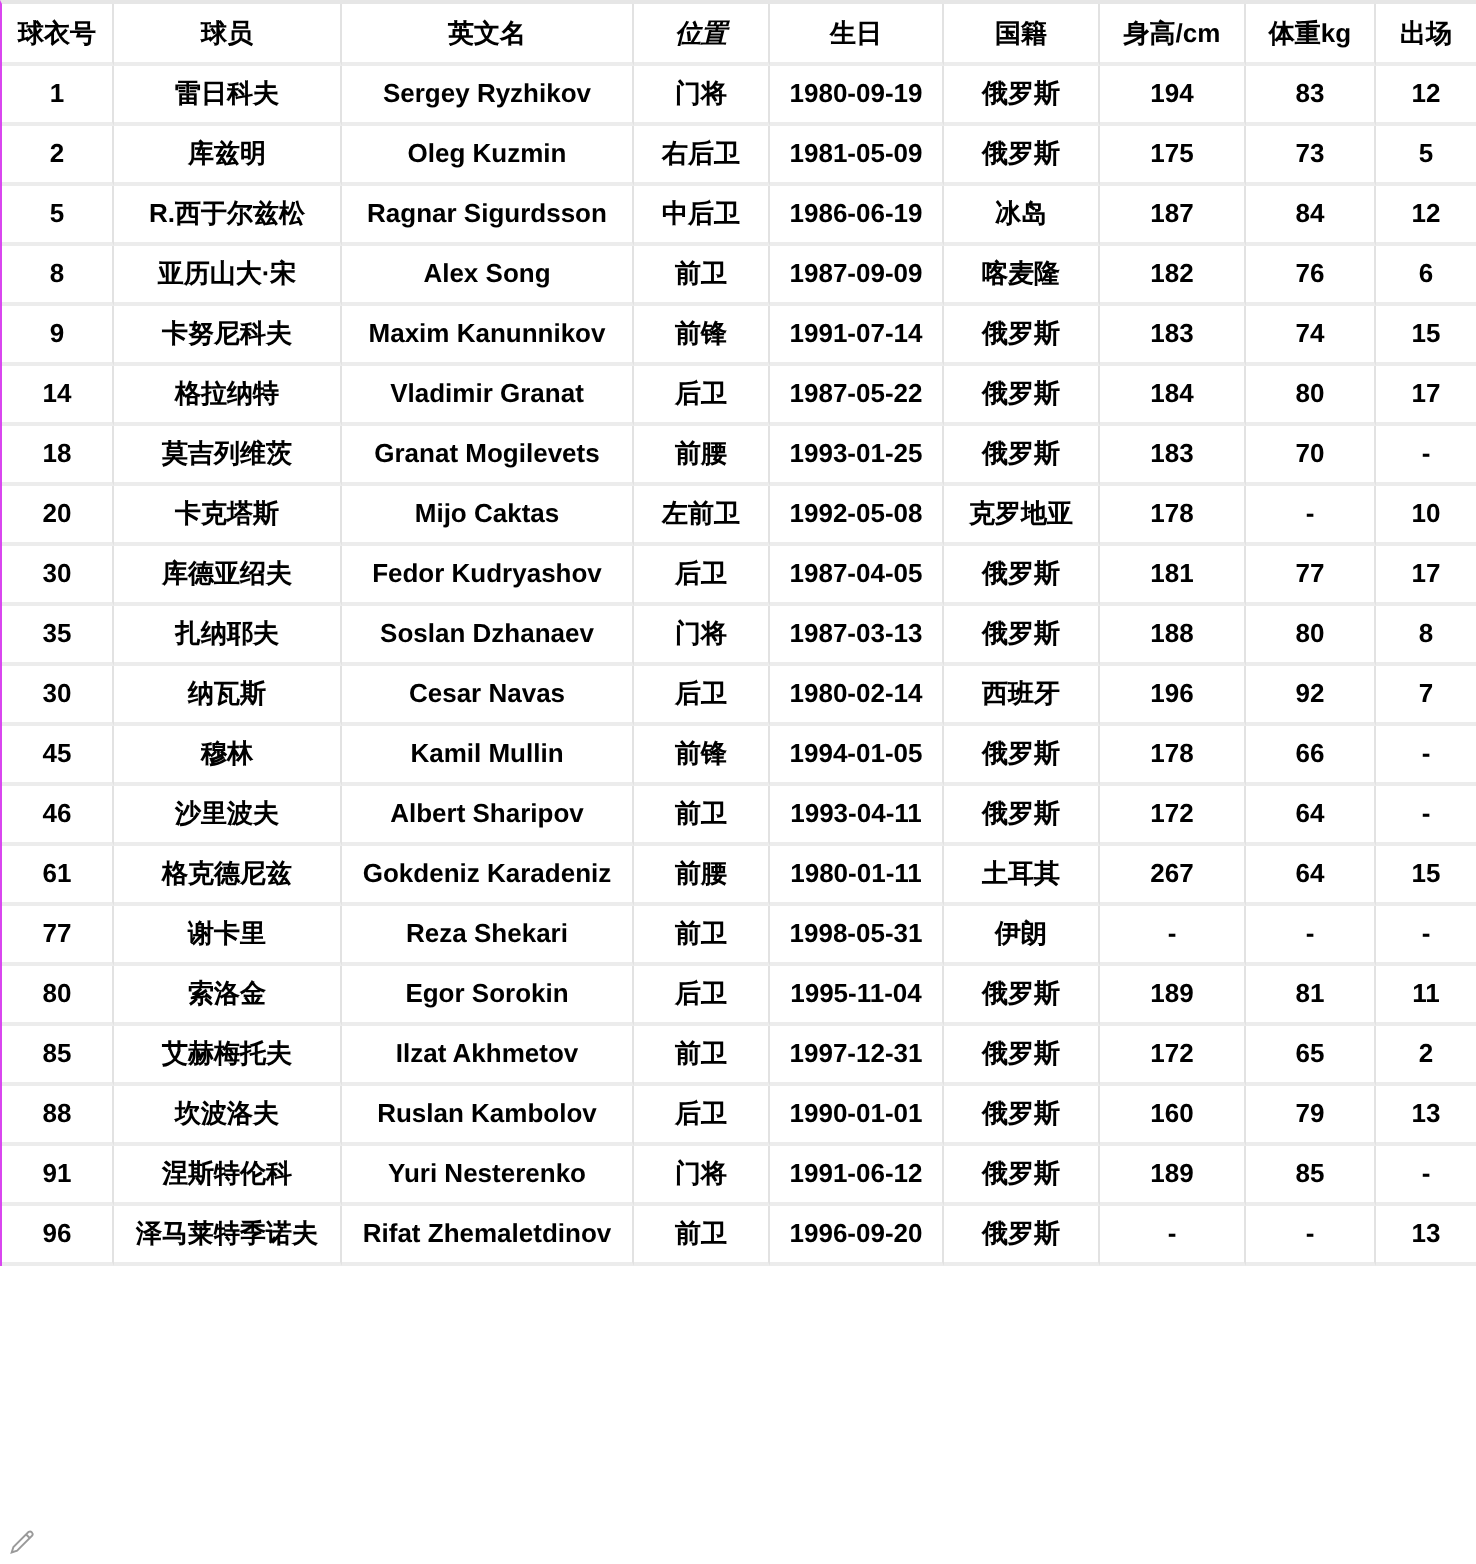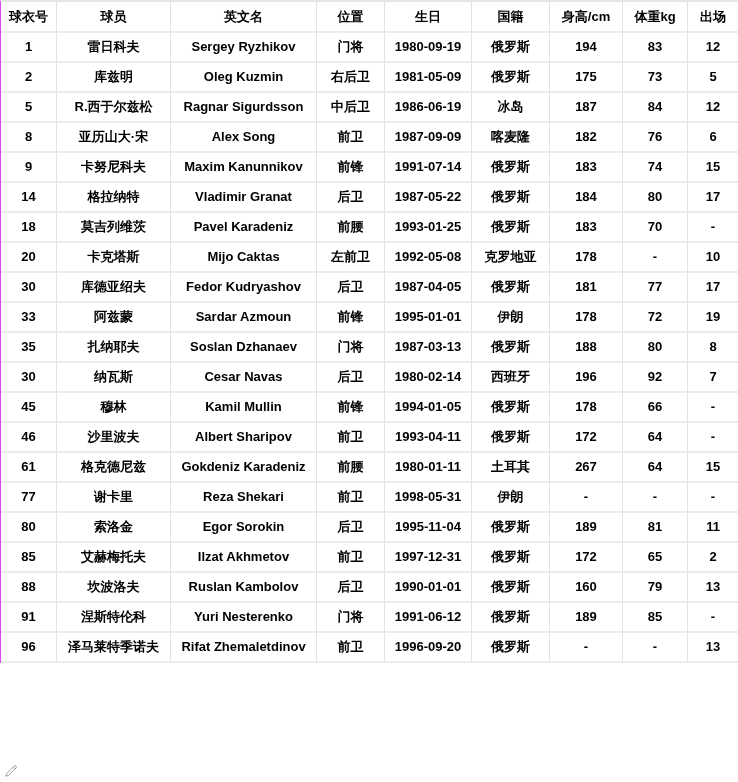--- a/index.html
+++ b/index.html
@@ -58,21 +58,21 @@
 <body>
 
 <div class="page">
 
   <table class="players">
     <thead>
       <tr>
           <th style="width: 51px;">球衣号</th>
           <th style="width: 109px;">球员</th>
           <th style="width: 141px;">英文名</th>
-          <th style="width: 63px;">位置</th>
+          <th style="width: 63px; font-style: italic;">位置</th>
           <th style="width: 82px;">生日</th>
           <th style="width: 73px; text-align: center;">国籍</th>
           <th style="width: 68px;">身高/cm</th>
           <th style="width: 60px;">体重kg</th>
           <th style="width: 46px;">出场</th>
         </tr>
     </thead>
     <tbody>
         <tr>
           <td>1</td>
@@ -136,21 +136,21 @@
           <td>后卫</td>
           <td>1987-05-22</td>
           <td>俄罗斯</td>
           <td>184</td>
           <td>80</td>
           <td>17</td>
         </tr>
         <tr>
           <td>18</td>
           <td>莫吉列维茨</td>
-          <td>Pavel Karadeniz</td>
+          <td>Granat Mogilevets</td>
           <td>前腰</td>
           <td>1993-01-25</td>
           <td>俄罗斯</td>
           <td>183</td>
           <td>70</td>
           <td>-</td>
         </tr>
         <tr>
           <td>20</td>
           <td>卡克塔斯</td>
@@ -165,31 +165,20 @@
         <tr>
           <td>30</td>
           <td>库德亚绍夫</td>
           <td>Fedor Kudryashov</td>
           <td>后卫</td>
           <td>1987-04-05</td>
           <td>俄罗斯</td>
           <td>181</td>
           <td>77</td>
           <td>17</td>
-        </tr>
-        <tr>
-          <td>33</td>
-          <td>阿兹蒙</td>
-          <td>Sardar Azmoun</td>
-          <td>前锋</td>
-          <td>1995-01-01</td>
-          <td>伊朗</td>
-          <td>178</td>
-          <td>72</td>
-          <td>19</td>
         </tr>
         <tr>
           <td>35</td>
           <td>扎纳耶夫</td>
           <td>Soslan Dzhanaev</td>
           <td>门将</td>
           <td>1987-03-13</td>
           <td>俄罗斯</td>
           <td>188</td>
           <td>80</td>

